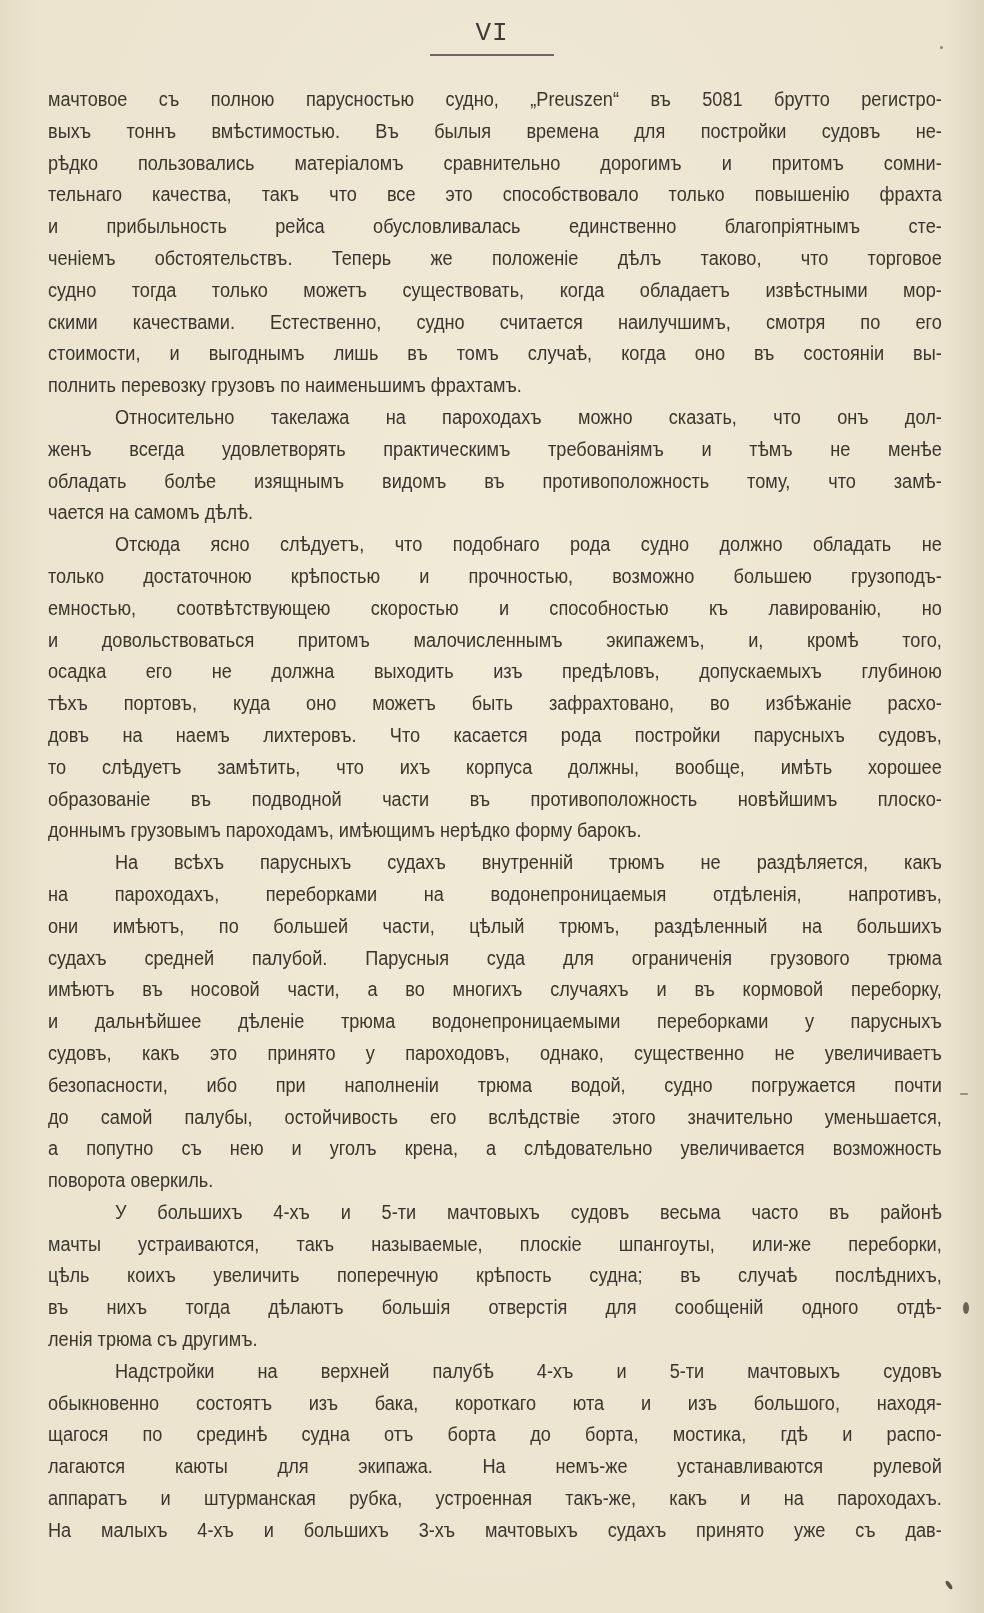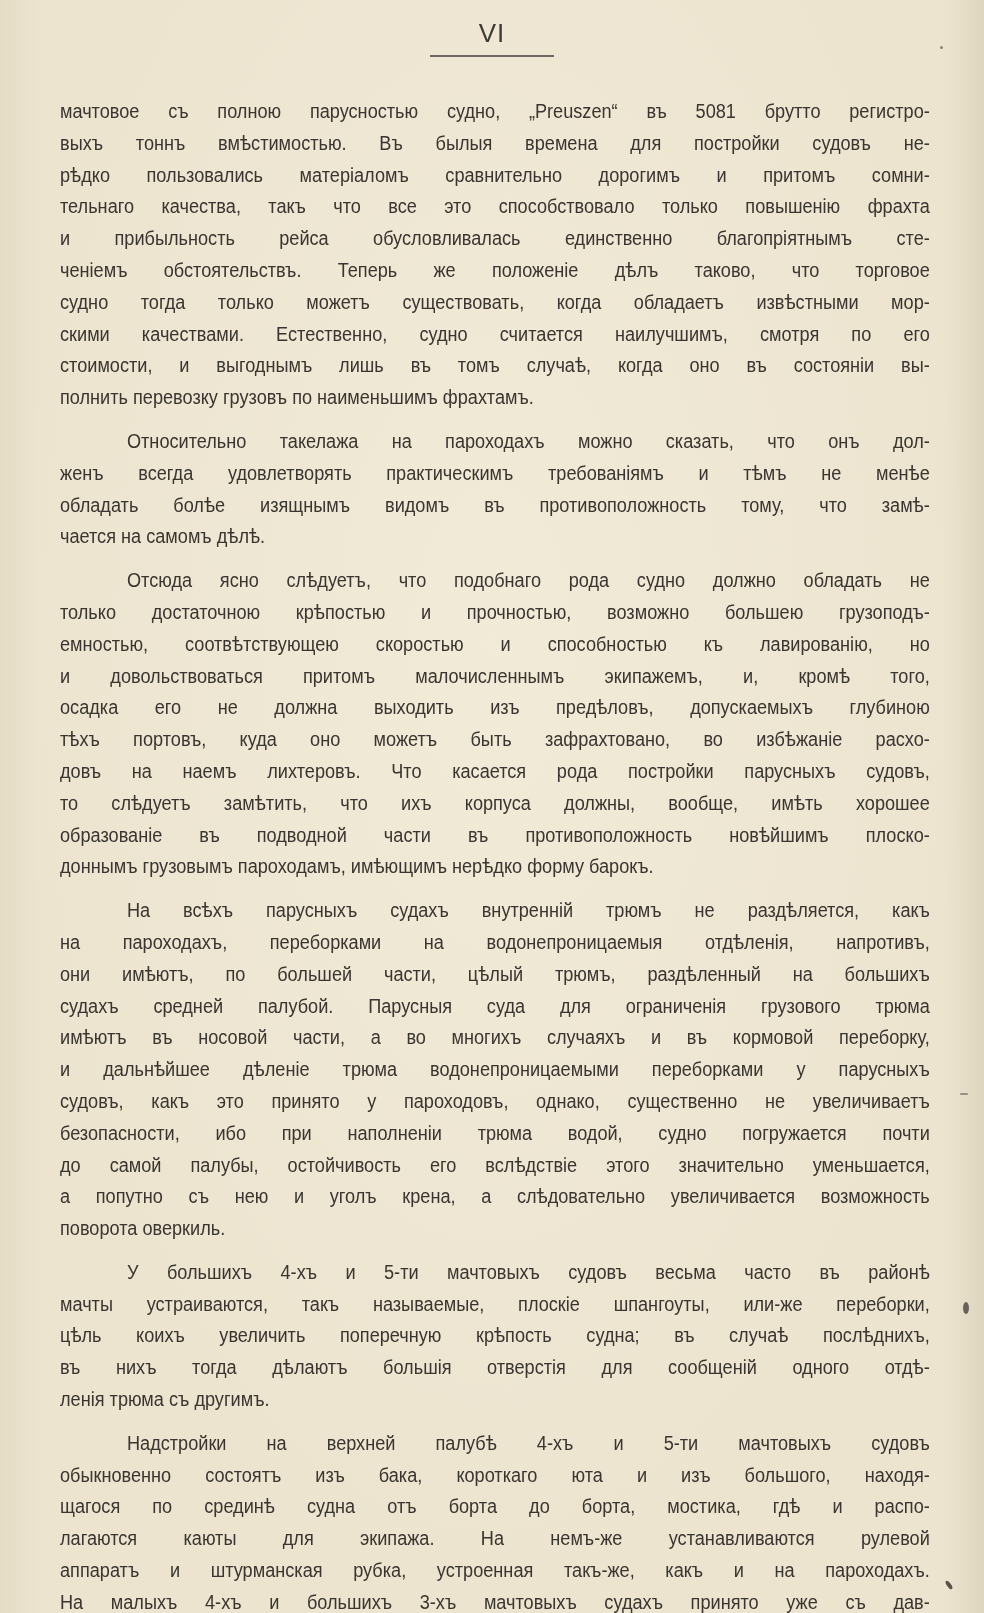--- a/index.html
+++ b/index.html
@@ -14,39 +14,39 @@
       overflow: hidden;
       font-family: "Liberation Sans", "DejaVu Sans", sans-serif;
       color: #3a3530;
     }
     .page-header {
       position: absolute;
       left: 0; right: 0; top: 18px;
       text-align: center;
     }
     .page-number {
-      font-family: Liberation Sans, sans-serif;
+      font-family: Liberation Mono, monospace;
       font-size: 26px;
       color: #3f3b36;
       letter-spacing: 1px;
       display: inline-block;
     }
     .header-rule {
       width: 124px;
       height: 2px;
       background: #6e6a63;
       margin: 6px auto 0;
     }
     .body-text {
       position: absolute;
       left: 48px;
       top: 84px;
       width: 894px;
     }
-    .para { margin: 12px; }
+    .para { margin: 0; }
     .line {
       display: block;
       height: 31.8px;
       line-height: 31.8px;
       font-size: 19.5px;
       white-space: nowrap;
       text-align: justify;
       text-align-last: justify;
       transform: scaleX(0.93);
       transform-origin: left center;

